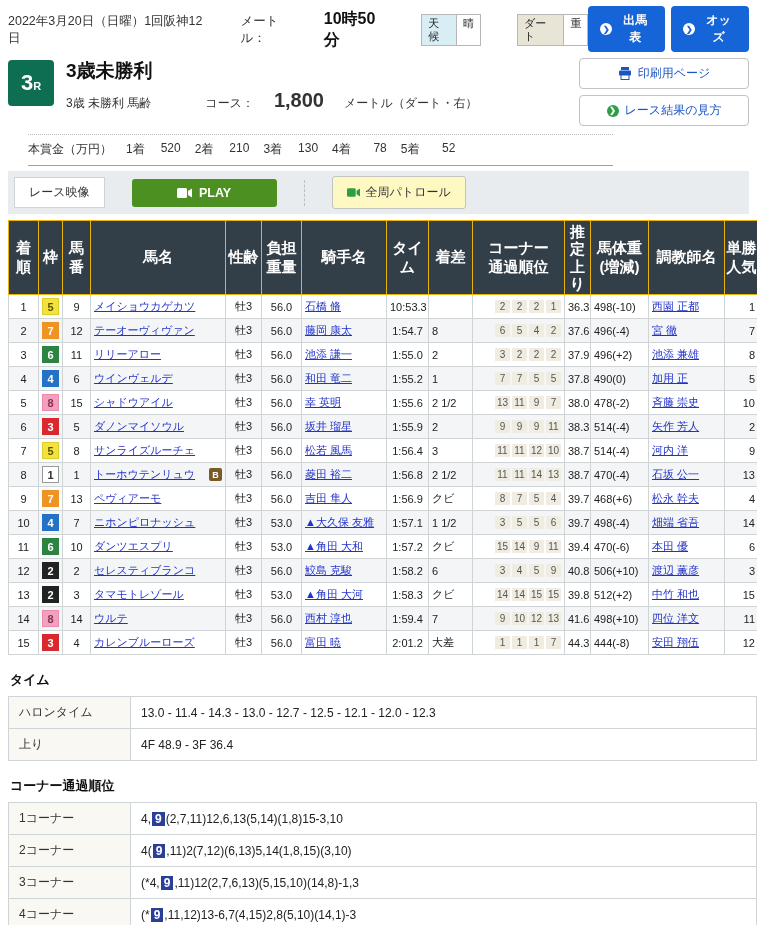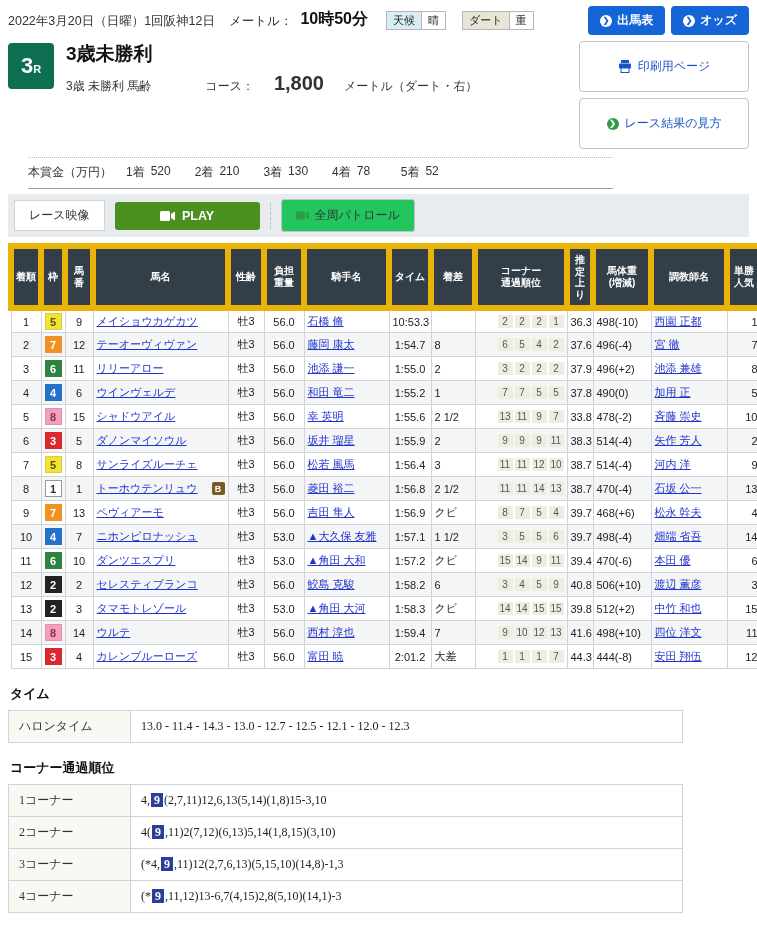--- a/index.html
+++ b/index.html
@@ -7,30 +7,30 @@
   body {
     width: 757px;
     font-family: "Liberation Sans", "DejaVu Sans", sans-serif;
     color: #222;
     font-size: 12px;
   }
   .page { width: 757px; padding: 6px 8px 10px 8px; }
 
   
   .topbar { display:flex; align-items:flex-start; justify-content:space-between; }
-  .topbar-left { display:flex; align-items:flex-end; gap:8px; padding-top:3px; flex-wrap:nowrap; }
+  .topbar-left { display:flex; align-items:center; gap:20px; padding-top:3px; flex-wrap:nowrap; }
   .date-line { font-size:12.5px; color:#333; }
   .start-label { font-size:12.5px; color:#333; margin-left:6px; }
   .start-time { font-size:16px; font-weight:bold; color:#111; }
   .badge-group { display:flex; margin-left:10px;font-family:Liberation Serif, serif; }
   .badge { border:1px solid #b7b7b7; font-size:11px; padding:2px 6px; line-height:1.2; }
   .badge.lbl-weather { background:#d9edf5; border-right:none; }
   .badge.lbl-track { background:#e9e5d6; border-right:none; }
   .badge.val { background:#fff; }
-  .badge-group + .badge-group { margin-left:8px;border-radius:6px; }
+  .badge-group + .badge-group { margin-left:16px;border-radius:6px; }
   .topbar-right { display:flex; gap:6px; }
   .btn-blue {
     background:#1565d8; color:#fff; font-weight:bold; font-size:12px;
     border:none; border-radius:4px; padding:6px 12px; display:flex; align-items:center; gap:5px; cursor:pointer;
   }
   .circ { display:inline-flex; width:12px; height:12px; border-radius:50%; background:#fff; color:#1565d8;
           align-items:center; justify-content:center; font-size:8px; font-weight:bold; }
   .circ.green { background:#2e9e46; color:#fff; }
 
   
@@ -41,49 +41,49 @@
     display:flex; align-items:center; justify-content:center; font-weight:bold; margin-top:2px;
   }
   .race-num .n { font-size:22px; }
   .race-num .r { font-size:11px; margin-top:6px; }
   .race-title { font-size:19px; font-weight:bold; color:#111; }
   .race-cond { margin-top:5px; font-size:12px; color:#333; display:flex; align-items:baseline; gap:20px; }
   .race-cond .dist { font-size:20px; font-weight:bold; }
   .race-side { display:flex; flex-direction:column; gap:6px; width:170px; }
   .btn-white {
     background:#fff; border:1px solid #c3c3c3; border-radius:4px; color:#1b55c5;
-    font-size:12px; padding:16px 8px; display:flex; align-items:center; justify-content:center; gap:6px; cursor:pointer;
+    font-size:12px; padding:6px 8px; display:flex; align-items:center; justify-content:center; gap:6px; cursor:pointer;
   }
   .prize-row {
     margin-top:8px; padding:6px 0 7px 0; font-size:12px; color:#333;
     border-top:1px dotted #bbb; border-bottom:1px solid #9aa2a6;
     display:flex; align-items:baseline; gap:14px; width:585px;margin-left:20px;
   }
   .prize-pair { display:flex; gap:6px; }
-  .prize-pair .amt { min-width:30px; }
-
-  
-  .video-bar { margin-top:5px; background:#e8ecee; padding:5px 6px; display:flex; align-items:center; gap:10px; }
+  .prize-pair .amt { min-width:30px; text-align:right; }
+
+  
+  .video-bar { margin-top:5px; background:#e8ecee; padding:5px 6px; display:flex; align-items:center; gap:27px; }
   .video-label { background:#fff; border:1px solid #d0d4d6; padding:6px 14px; font-size:12px; color:#333; }
   .btn-play {
     background:#4c9022; color:#fff; font-weight:bold; border:none; border-radius:3px;
     width:145px; padding:7px 0; display:flex; align-items:center; justify-content:center; gap:7px; font-size:12.5px; cursor:pointer;
   }
   .vsep { border-left:1px dashed #b9bfc2; height:26px; }
   .btn-patrol {
-    background:#22c55e; border:1px solid #c3c3c3; border-radius:3px; color:#333; font-size:12px;
+    background:#fef9c3; border:1px solid #c3c3c3; border-radius:3px; color:#333; font-size:12px;
     padding:7px 14px; display:flex; align-items:center; gap:6px; cursor:pointer;
   }
   .cam { display:inline-block; }
 
   
   table.results { border-collapse:collapse; table-layout:fixed; width:741px; margin-top:6px; }
   table.results th {
-    background:#333f48; color:#fff; font-size:10px; font-weight:bold;
-    border:6px solid #eab308; padding:4px 1px; line-height:1.25; white-space:pre-line; vertical-align:middle; height:62px;
+    background:#333f48; color:#fff; font-size:15px; font-weight:bold;
+    border:1px solid #eab308; padding:4px 1px; line-height:1.25; white-space:pre-line; vertical-align:middle; height:62px;
   }
   table.results th.vert { word-break:break-all; line-height:1.15; padding:2px 3px; }
   table.results td {
     border:1px solid #cfd4d6; font-size:11px; padding:2px 3px; height:24px; vertical-align:middle; color:#222;
     background:#fff;
   }
   table.results tr.alt td { background:#f3f5f6; }
   td.center { text-align:center; }
   td.right { text-align:right; }
   a.lnk { color:#2233cc; text-decoration:underline; cursor:pointer; }
@@ -96,21 +96,21 @@
     display:inline-flex; width:13px; height:13px; background:#7b5a28; color:#fff; font-size:9px; font-weight:bold;
     align-items:center; justify-content:center; border-radius:2px;
   }
   .corner-cell { display:flex; justify-content:flex-end; gap:2px; }
   .cbox {
     display:inline-block; min-width:15px; padding:1px 1px; text-align:center; background:#efede2; color:#555; font-size:10px;
   }
 
   
   .sec-title { font-size:13px; font-weight:bold; color:#111; margin:16px 0 7px 2px; }
-  table.kv { border-collapse:collapse; width:675px;font-family:Liberation Serif, serif; }
+  table.kv { border-collapse:collapse; width:749px; }
   table.kv td { border:1px solid #cfd4d6; font-size:12px; padding:7px 10px; }
   table.kv td.k { width:122px; background:#f9f8f2; color:#333; }
   .hl9 { background:#2b3f97; color:#fff; font-weight:bold; padding:0px 3px; margin:0 1px; }
 
   
   .payout-title { font-size:15px; font-weight:bold; margin:20px 0 0 2px; display:inline-block; }
 </style>
 </head>
 <body>
 
@@ -387,21 +387,21 @@
           <td class="center">1:55.6</td>
           <td>2 1/2</td>
           <td>
             <span class="corner-cell">
               <span class="cbox">13</span>
               <span class="cbox">11</span>
               <span class="cbox">9</span>
               <span class="cbox">7</span>
             </span>
           </td>
-          <td class="right">33.8</td>
+          <td class="right">38.0</td>
           <td>478(-2)</td>
           <td><a class="lnk">斉藤 崇史</a></td>
           <td class="right">10</td>
         </tr>
         <tr class="alt">
           <td class="center">6</td>
           <td class="center"><span class="waku" style="background: rgb(217, 41, 46); color: rgb(255, 255, 255); border-color: rgb(217, 41, 46);">3</span></td>
           <td class="center">5</td>
           <td>
             <span class="horse-cell">
@@ -674,20 +674,24 @@
   </table>
 
   
   <div class="sec-title">タイム</div>
   <table class="kv">
     <tbody>
         <tr>
       <td class="k">ハロンタイム</td>
       <td>13.0 - 11.4 - 14.3 - 13.0 - 12.7 - 12.5 - 12.1 - 12.0 - 12.3</td>
     </tr>
+    <tr>
+      <td class="k">上り</td>
+      <td>4F 48.9 - 3F 36.4</td>
+    </tr>
   </tbody>
     </table>
 
   
   <div class="sec-title">コーナー通過順位</div>
   <table class="kv">
     <tbody>
         <tr>
           <td class="k">1コーナー</td>
           <td><span>4,</span><span class="hl9">9</span><span>(2,7,11)12,6,13(5,14)(1,8)15-3,10</span></td>

